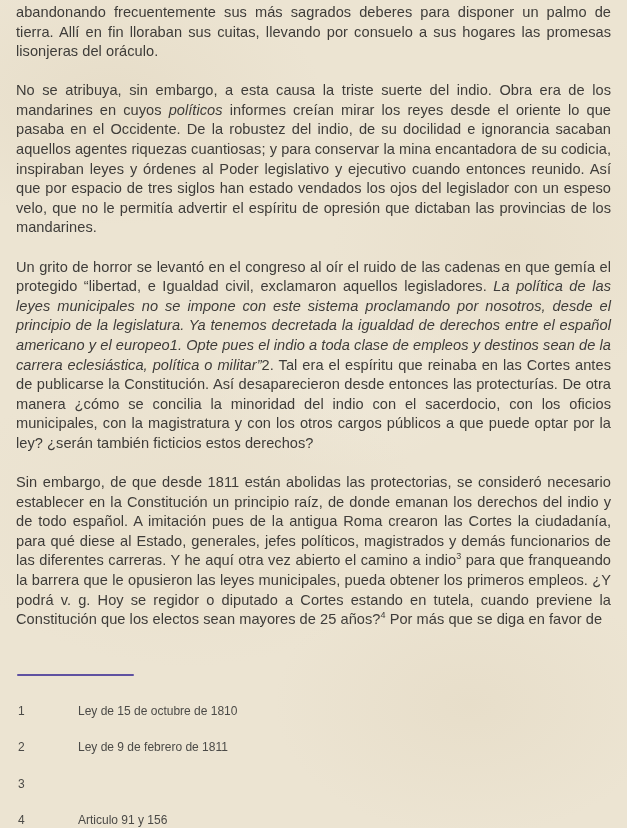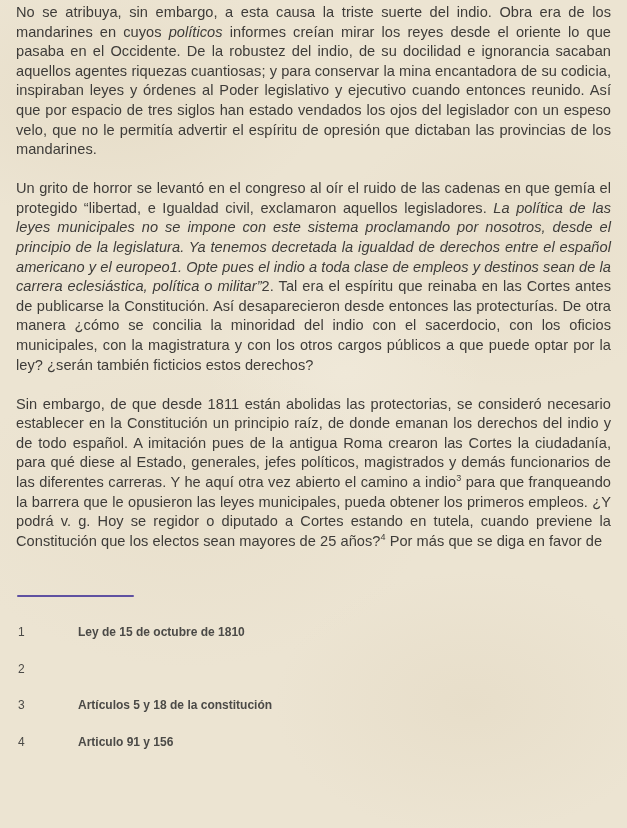--- a/index.html
+++ b/index.html
@@ -54,42 +54,43 @@
     font-size:12px;
     line-height:14px;
     color:var(--fn-ink);
     margin-bottom:22.5px;
   }
   .footnote-number{
     width:62px;
     flex:0 0 62px;
     padding-left:2px;
   }
-  .footnote-text{flex:1;font-weight:bold;}
+  .footnote-text{flex:1;}
 </style>
 </head>
 <body>
 
 <div class="page">
   <div class="body-text">
+      <p class="para"><span>abandonando frecuentemente sus más sagrados deberes para disponer un palmo de tierra. Allí en fin lloraban sus cuitas, llevando por consuelo a sus hogares las promesas lisonjeras del oráculo.</span></p>
       <p class="para"><span>No se atribuya, sin embargo, a esta causa la triste suerte del indio. Obra era de los mandarines en cuyos </span><em>políticos</em><span> informes creían mirar los reyes desde el oriente lo que pasaba en el Occidente. De la robustez del indio, de su docilidad e ignorancia sacaban aquellos agentes riquezas cuantiosas; y para conservar la mina encantadora de su codicia, inspiraban leyes y órdenes al Poder legislativo y ejecutivo cuando entonces reunido. Así que por espacio de tres siglos han estado vendados los ojos del legislador con un espeso velo, que no le permitía advertir el espíritu de opresión que dictaban las provincias de los mandarines.</span></p>
       <p class="para"><span>Un grito de horror se levantó en el congreso al oír el ruido de las cadenas en que gemía el protegido “libertad, e Igualdad civil, exclamaron aquellos legisladores. </span><em>La política de las leyes municipales no se impone con este sistema proclamando por nosotros, desde el principio de la legislatura. Ya tenemos decretada la igualdad de derechos entre el español americano y el europeo1. Opte pues el indio a toda clase de empleos y destinos sean de la carrera eclesiástica, política o militar”</em><span>2. Tal era el espíritu que reinaba en las Cortes antes de publicarse la Constitución. Así desaparecieron desde entonces las protecturías. De otra manera ¿cómo se concilia la minoridad del indio con el sacerdocio, con los oficios municipales, con la magistratura y con los otros cargos públicos a que puede optar por la ley? ¿serán también ficticios estos derechos?</span></p>
       <p class="para"><span>Sin embargo, de que desde 1811 están abolidas las protectorias, se consideró necesario establecer en la Constitución un principio raíz, de donde emanan los derechos del indio y de todo español. A imitación pues de la antigua Roma crearon las Cortes la ciudadanía, para qué diese al Estado, generales, jefes políticos, magistrados y demás funcionarios de las diferentes carreras. Y he aquí otra vez abierto el camino a indio</span><sup>3</sup><span> para que franqueando la barrera que le opusieron las leyes municipales, pueda obtener los primeros empleos. ¿Y podrá v. g. Hoy se regidor o diputado a Cortes estando en tutela, cuando previene la Constitución que los electos sean mayores de 25 años?</span><sup>4</sup><span> Por más que se diga en favor de</span></p>
     </div>
   <div class="footnote-rule"></div>
   <div class="footnotes">
       <div class="footnote-row">
         <span class="footnote-number">1</span>
         <span class="footnote-text">Ley de 15 de octubre de 1810</span>
       </div>
       <div class="footnote-row">
         <span class="footnote-number">2</span>
+        <span class="footnote-text">Ley de 9 de febrero de 1811</span>
       </div>
       <div class="footnote-row">
         <span class="footnote-number">3</span>
-        <span class="footnote-text">Artículos 5 y 18 de la constitución</span>
       </div>
       <div class="footnote-row">
         <span class="footnote-number">4</span>
         <span class="footnote-text">Articulo 91 y 156</span>
       </div>
     </div>
 </div>
 
 </body></html>

